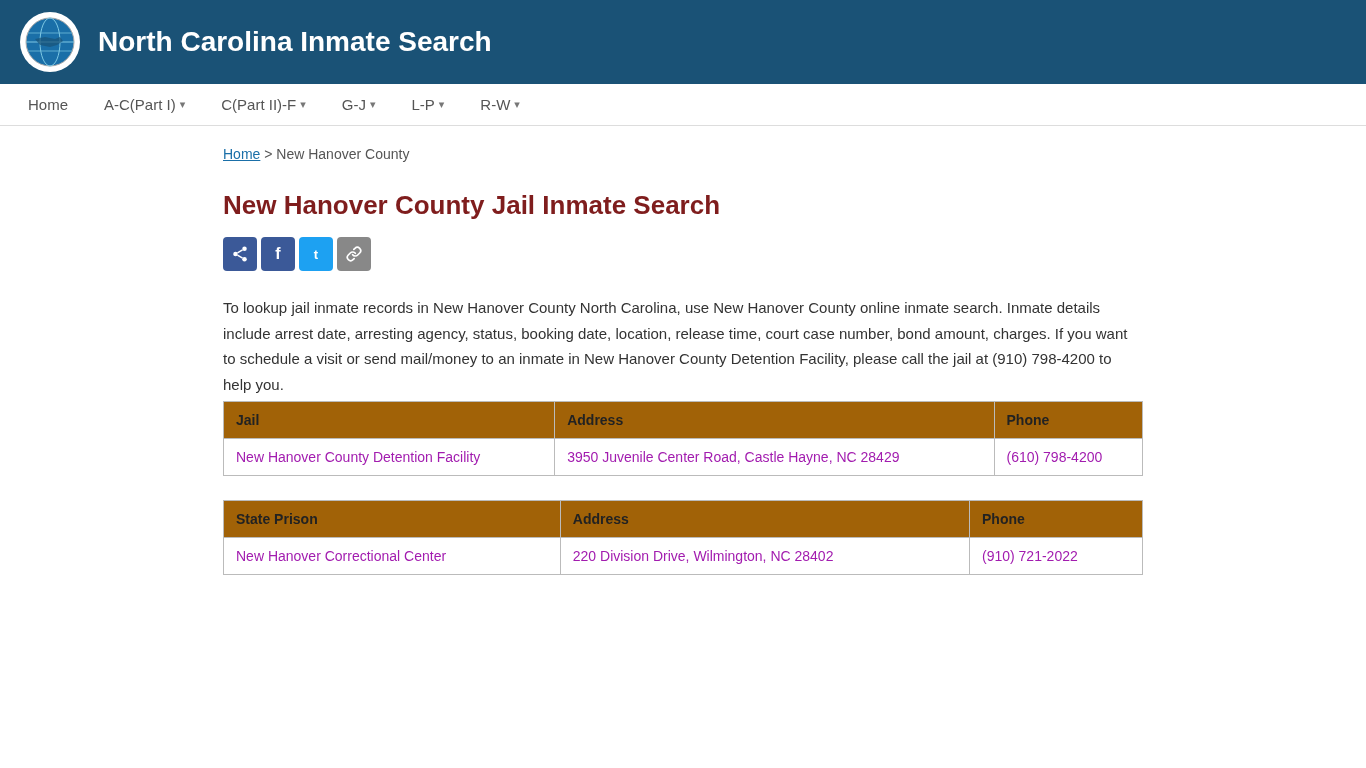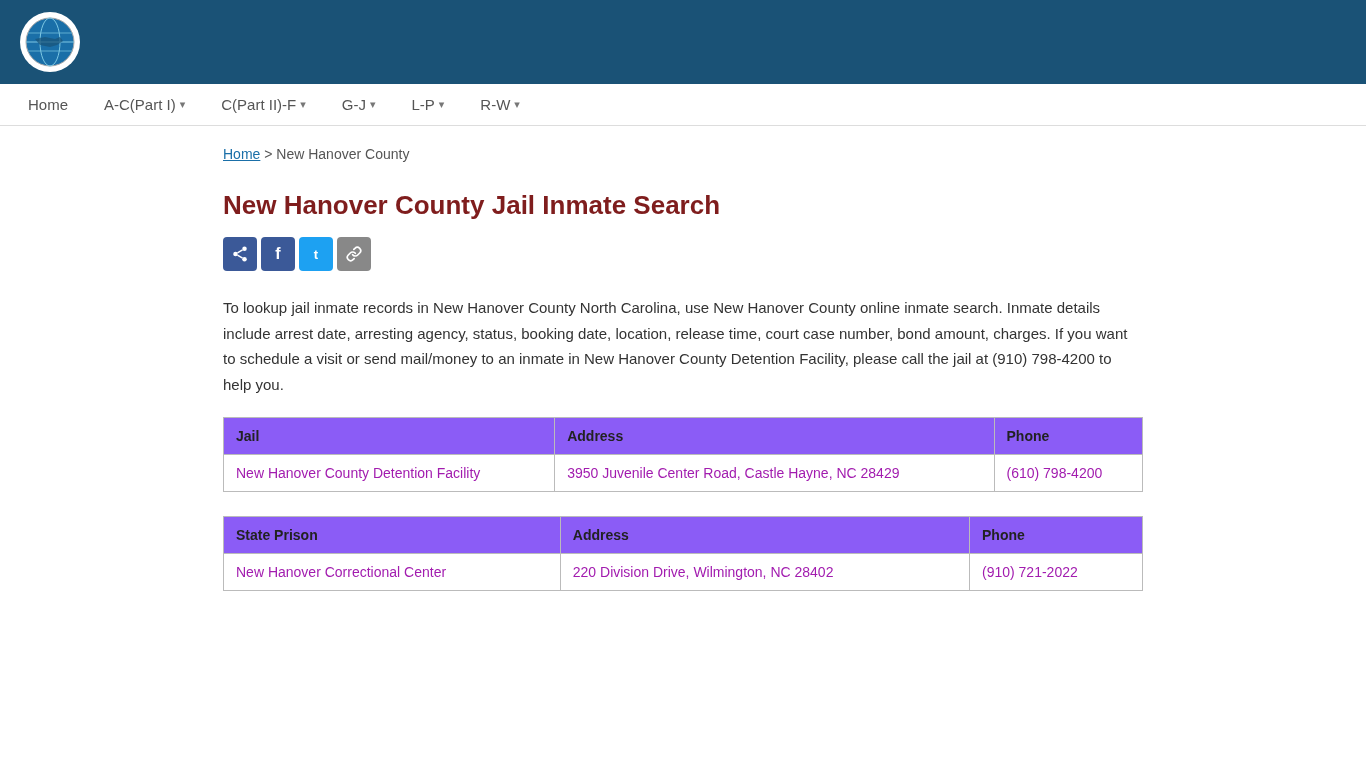--- a/index.html
+++ b/index.html
@@ -106,42 +106,42 @@
     .social-share { background: #3b5998; }
     .social-facebook { background: #3b5998; }
     .social-twitter { background: #1da1f2; }
     .social-link { background: #888; }
 
     
     .description {
       font-size: 15px;
       line-height: 1.7;
       color: #333;
-      margin-bottom: 20px;
+      margin-bottom: 4px;
       font-family: Arial, sans-serif;
     }
 
     
     .section-label {
       font-size: 15px;
       color: #333;
       margin-bottom: 10px;
       font-family: Arial, sans-serif;
     }
 
     
     .info-table {
       width: 100%;
       border-collapse: collapse;
       margin-bottom: 24px;
       font-family: Arial, sans-serif;
       font-size: 14px;
     }
     .info-table th {
-      background: #8b5cf6;
+      background: #a16207;
       border: 1px solid #bbb;
       padding: 10px 12px;
       text-align: left;
       font-weight: bold;
       color: #222;
     }
     .info-table td {
       border: 1px solid #bbb;
       padding: 10px 12px;
       color: #a21caf;
@@ -158,20 +158,21 @@
     <svg width="50" height="50" viewBox="0 0 50 50" xmlns="http://www.w3.org/2000/svg">
       <circle cx="25" cy="25" r="24" fill="#1a6fa8" stroke="#aaa" stroke-width="1"></circle>
       <ellipse cx="25" cy="25" rx="10" ry="24" fill="none" stroke="#7ec8e3" stroke-width="1"></ellipse>
       <line x1="1" y1="25" x2="49" y2="25" stroke="#7ec8e3" stroke-width="1"></line>
       <line x1="3" y1="16" x2="47" y2="16" stroke="#7ec8e3" stroke-width="0.7"></line>
       <line x1="3" y1="34" x2="47" y2="34" stroke="#7ec8e3" stroke-width="0.7"></line>
 
       <path d="M10 22 L20 20 L30 22 L35 20 L38 24 L32 28 L25 30 L15 28 Z" fill="#1a5276" opacity="0.7"></path>
     </svg>
   </div>
+  <h1 class="header-title">North Carolina Inmate Search</h1>
 </div>
 
 <nav class="navbar">
   <a class="nav-item">Home</a>
   <a class="nav-item">
     <span>A-C(Part I)</span>
     <span class="nav-arrow">▾</span>
   </a>
   <a class="nav-item">
     <span>C(Part II)-F</span>

